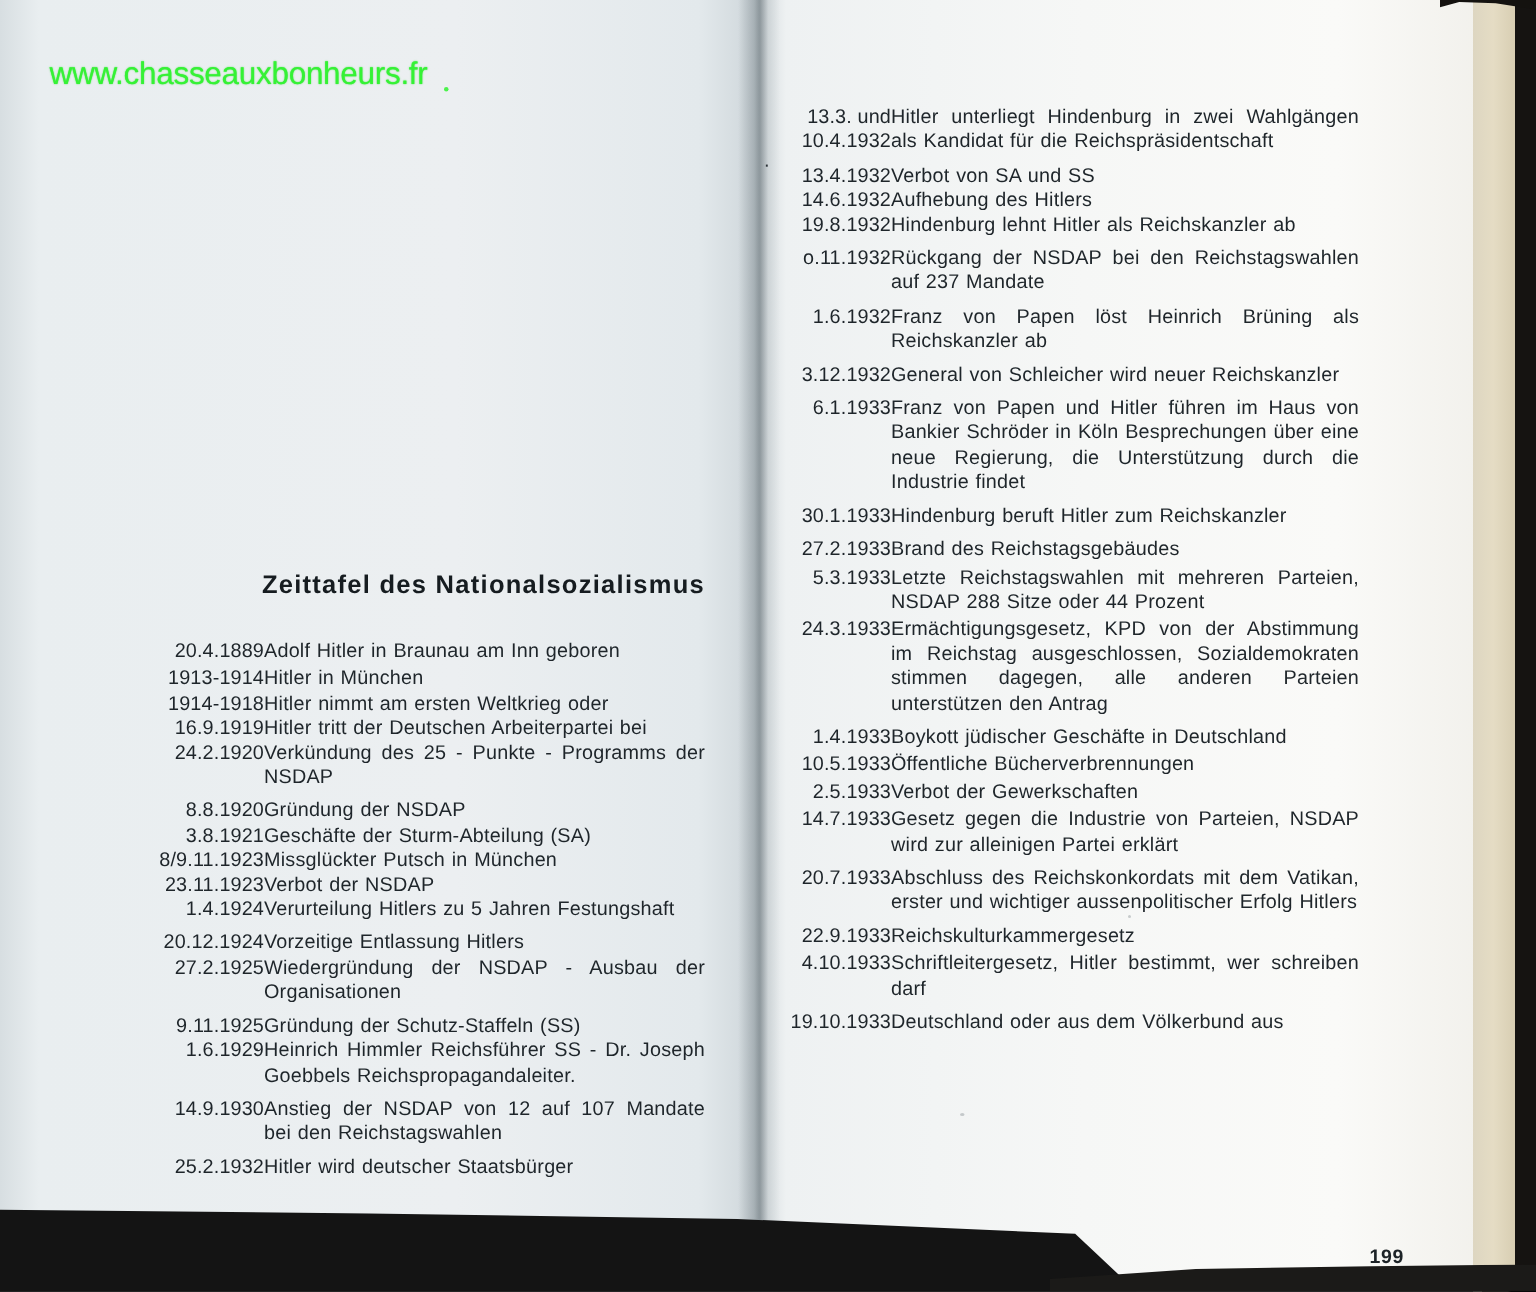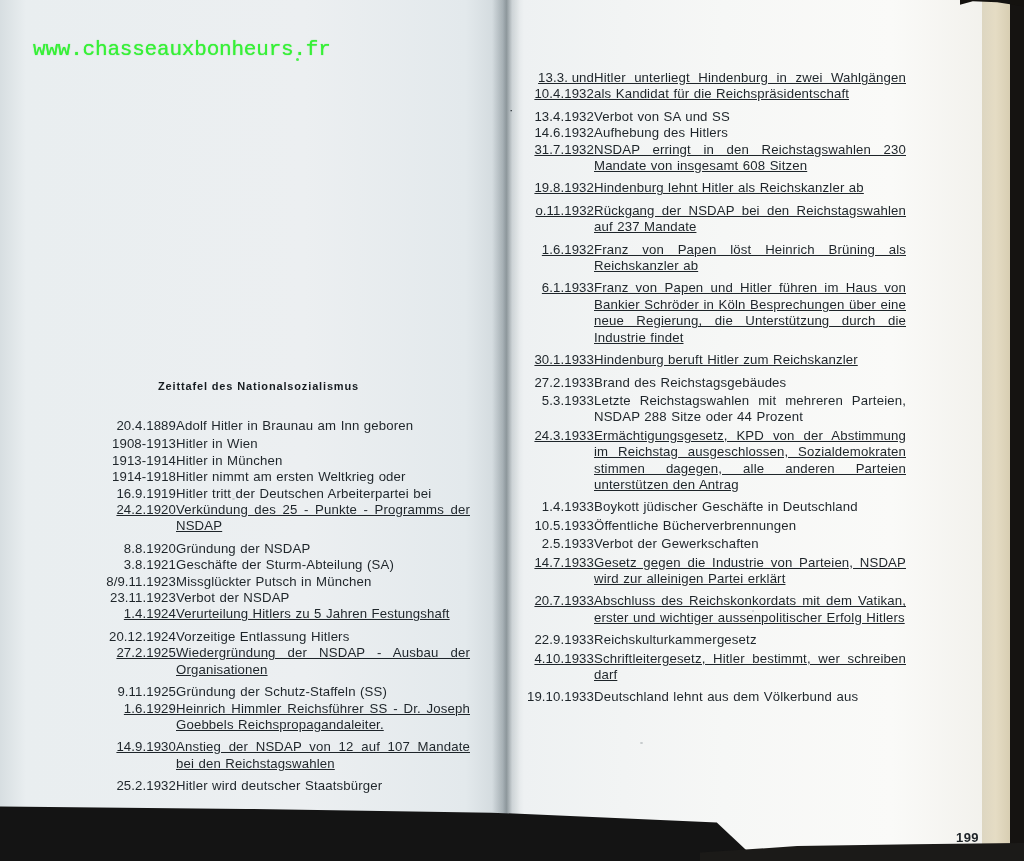--- a/index.html
+++ b/index.html
@@ -100,45 +100,45 @@
   
   .watermark {
     position: absolute;
     left: 33px;
     top: 38px;
     font-size: 21px;
     letter-spacing: -0.2px;
     color: #35f235;
     text-shadow: 0 0 1px rgba(40,220,40,0.85);
     white-space: nowrap;
-    font-family: Liberation Mono, monospace;
+    font-family: Liberation Sans, sans-serif;
   }
   .watermark-dot {
     position: absolute;
     left: 296px;
     top: 58px;
     width: 3px;
     height: 3px;
     background: #4cf24c;
     border-radius: 50%;
   }
 
   
   .col {
     position: absolute;
     color: #20272b;
   }
   .col-left  { left: 84px;  top: 380px; width: 386px; }
   .col-right { left: 516px; top: 70px;  width: 390px; }
 
   .heading {
-    font-size: 11px;
+    font-size: 17px;
     font-weight: bold;
     letter-spacing: 0.85px;
-    text-align: left;
+    text-align: right;
     margin: 0 0 26px 74px;
     color: #161c20;
   }
 
   table.tt {
     border-collapse: collapse;
     width: 100%;
   }
   table.tt td {
     vertical-align: top;
@@ -158,21 +158,21 @@
 
   td.desc {
     text-align: justify;
     text-align-last: left;
     letter-spacing: 0.15px;
     word-spacing: 0.6px;
   }
   td.desc.nojust { text-align: right; }
 
   
-  tr.gap-after > td { padding-bottom: 6px; text-decoration: underline; }
+  tr.gap-after > td { padding-bottom: 6px; }
   tr.gap-sm > td    { padding-bottom: 2px; }
 
   
   .predot { position: relative; }
   .predot::before {
     content: "\00B7";
     position: absolute;
     left: -7px;
     top: -1px;
     color: #2a3136;
@@ -187,21 +187,21 @@
 
   
   .folio {
     position: absolute;
     font-size: 13px;
     font-weight: bold;
     color: #1d2327;
     letter-spacing: 0.4px;
   }
   .folio-left  { left: 56px;  top: 820px; }
-  .folio-right { left: 956px; top: 830px; }
+  .folio-right { left: 913px; top: 830px; }
 
   
   .speck { position: absolute; background: rgba(90,100,105,0.30); border-radius: 50%; }
 </style>
 </head>
 <body>
 
 <div id="scan">
 
   <div class="page page-left"></div>
@@ -219,24 +219,20 @@
 
   <div class="col col-left">
     <div class="heading">Zeittafel des Nationalsozialismus</div>
     <table class="tt">
       <tbody>
         <tr class="gap-sm">
           <td class="date">20.4.1889</td>
           <td class="desc nojust">Adolf Hitler in Braunau am Inn geboren</td>
         </tr>
         <tr>
-          <td class="date">1908-1913</td>
-          <td class="desc nojust">Hitler in Wien</td>
-        </tr>
-        <tr>
           <td class="date">1913-1914</td>
           <td class="desc nojust">Hitler in München</td>
         </tr>
         <tr>
           <td class="date">1914-1918</td>
           <td class="desc nojust">Hitler nimmt am ersten Weltkrieg oder</td>
         </tr>
         <tr>
           <td class="date">16.9.1919</td>
           <td class="desc nojust">Hitler tritt der Deutschen Arbeiterpartei bei</td>
@@ -303,36 +299,36 @@
         </tr>
         <tr>
           <td class="date">13.4.1932</td>
           <td class="desc nojust">Verbot von SA und SS</td>
         </tr>
         <tr>
           <td class="date">14.6.1932</td>
           <td class="desc nojust">Aufhebung des Hitlers</td>
         </tr>
         <tr class="gap-after">
-          <td class="date">31.7.1932</td>
-          <td class="desc">NSDAP erringt in den Reichstagswahlen 230 Mandate von insgesamt 608 Sitzen</td>
-        </tr>
-        <tr class="gap-after">
           <td class="date">19.8.1932</td>
           <td class="desc">Hindenburg lehnt Hitler als Reichskanzler ab</td>
         </tr>
         <tr class="gap-after">
           <td class="date">o.11.1932</td>
           <td class="desc predot">Rückgang der NSDAP bei den Reichstagswahlen auf 237 Mandate</td>
         </tr>
         <tr class="gap-after">
           <td class="date">1.6.1932</td>
           <td class="desc">Franz von Papen löst Heinrich Brüning als Reichskanzler ab</td>
         </tr>
         <tr class="gap-after">
+          <td class="date">3.12.1932</td>
+          <td class="desc">General von Schleicher wird neuer Reichskanzler</td>
+        </tr>
+        <tr class="gap-after">
           <td class="date">6.1.1933</td>
           <td class="desc">Franz von Papen und Hitler führen im Haus von Bankier Schröder in Köln Besprechungen über eine neue Regierung, die Unterstützung durch die Industrie findet</td>
         </tr>
         <tr class="gap-after">
           <td class="date">30.1.1933</td>
           <td class="desc">Hindenburg beruft Hitler zum Reichskanzler</td>
         </tr>
         <tr class="gap-sm">
           <td class="date">27.2.1933</td>
           <td class="desc nojust">Brand des Reichstagsgebäudes</td>
@@ -368,21 +364,21 @@
         <tr class="gap-sm">
           <td class="date">22.9.1933</td>
           <td class="desc nojust">Reichskulturkammergesetz</td>
         </tr>
         <tr class="gap-after">
           <td class="date">4.10.1933</td>
           <td class="desc">Schriftleitergesetz, Hitler bestimmt, wer schreiben darf</td>
         </tr>
         <tr class="gap-sm">
           <td class="date">19.10.1933</td>
-          <td class="desc nojust">Deutschland lehnt aus dem Völkerbund aus</td>
+          <td class="desc nojust">Deutschland oder aus dem Völkerbund aus</td>
         </tr>
       </tbody>
     </table>
   </div>
 
   <div class="folio folio-left">198</div>
   <div class="folio folio-right">199</div>
 
   <div class="bottom-dark"></div>
   <div class="bottom-dark-2"></div>

